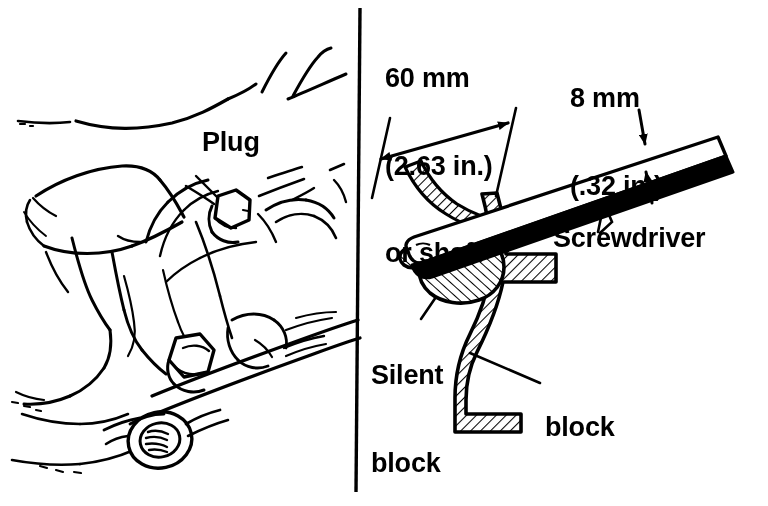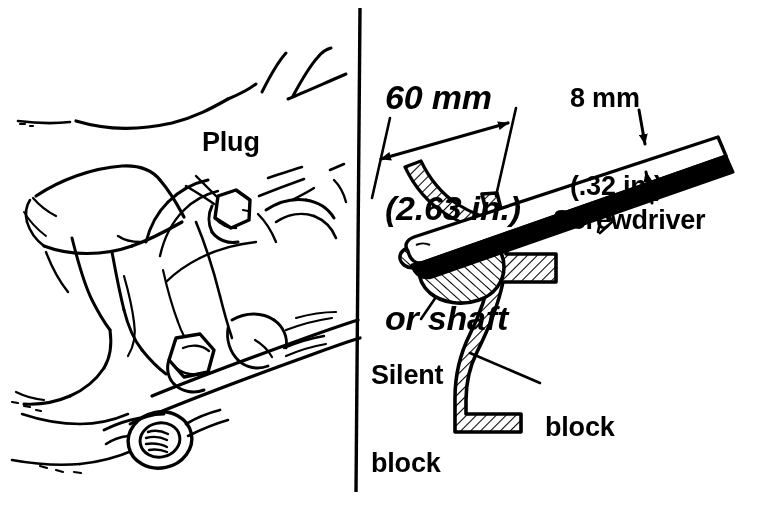--- a/index.html
+++ b/index.html
@@ -9,23 +9,23 @@
   .lbl{
     position:absolute;
     font-family:"Liberation Sans",sans-serif;
     font-weight:bold;
     color:#000000;
     line-height:1.08;
     white-space:pre;
     letter-spacing:-0.2px;
   }
   .lbl-plug{left:202px;top:108px;font-size:27px;margin-top:20px;}
-  .lbl-60{left:385px;top:6px;font-size:34px;font-style:italic;}
+  .lbl-60{left:385px;top:6px;font-size:27px;}
   .lbl-8{left:570px;top:26px;font-size:27px;}
-  .lbl-screw{left:553px;top:206px;font-size:27px;}
+  .lbl-screw{left:553px;top:224px;font-size:27px;}
   .lbl-silent{left:371px;top:303px;font-size:27px;}
   .lbl-cyl{left:545px;top:355px;font-size:27px;}
 </style>
 </head>
 <body>
 
 <div id="stage">
 
   <svg width="768" height="506" viewBox="0 0 768 506">
 

